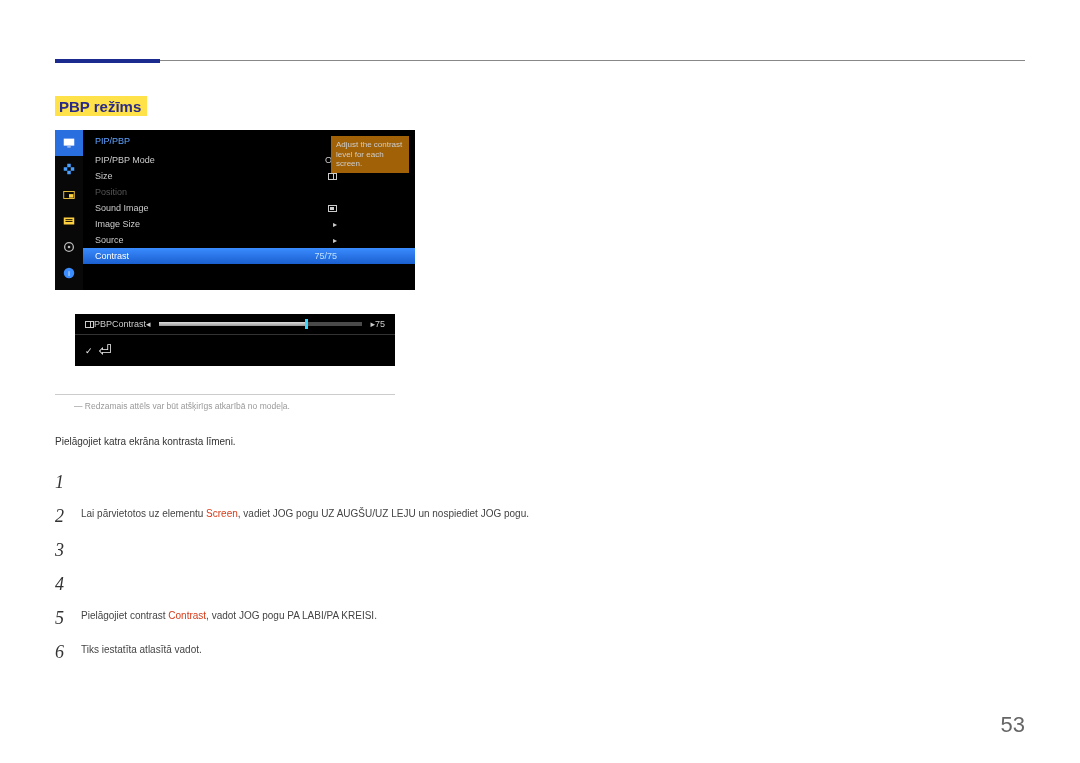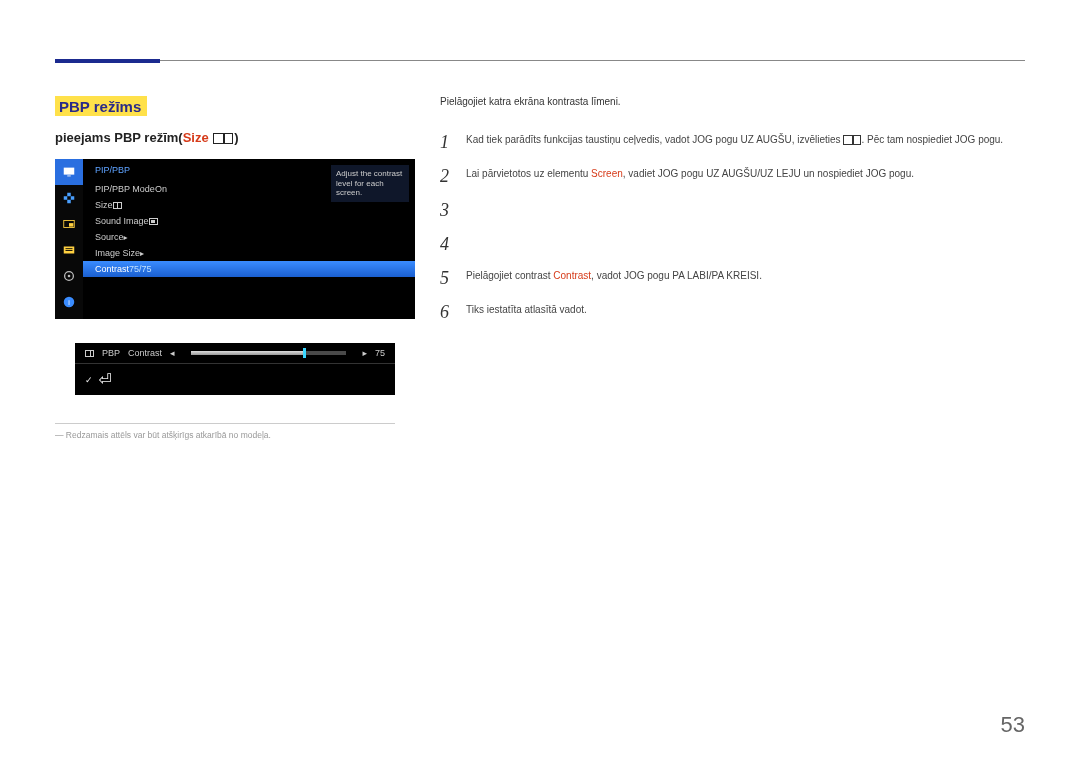--- a/index.html
+++ b/index.html
@@ -1,50 +1,50 @@
 <!DOCTYPE html>
 <html><head>
 <meta charset="utf-8">
 <style>
   * { margin: 0; padding: 0; box-sizing: border-box; }
   body { width: 1080px; height: 763px; background: #fff; font-family: Arial, sans-serif; position: relative; }
   .page { padding: 60px 55px 0 55px; }
   .top-rule { border-top: 1px solid #888; margin-bottom: 5px; margin-left: 105px;}
   .blue-bar { width: 105px; height: 4px; background: #1b2a8f; position: absolute; top: 59px; left: 55px;}
-  .content { display: flex; gap: 25px; margin-top: 35px;}
+  .content { display: flex; gap: 25px; margin-top: 35px; flex-direction: column;}
   .left-col { width: 360px; flex-shrink: 0;}
   .right-col { flex: 1; font-size: 10px; color: #333; }
   .hl-title { background: #ffe14a; display:inline-block; font-weight: bold; font-size: 15px; color: #2a2a88; padding: 2px 6px 1px 4px; margin-bottom: 14px;}
   .subtitle { font-weight: bold; font-size: 13px; color: #222; margin-bottom: 14px;}
   .subtitle .size { color: #d63b1a; }
   .subtitle .icon-box { border:1.5px solid #222; display:inline-block; width:20px; height:11px; position:relative; vertical-align:middle; margin: 0 1px;}
   .subtitle .icon-box::before { content:""; position:absolute; left:50%; top:0; bottom:0; width:1.5px; background:#222;}
   
   .osd { background:#000; color:#ccc; font-size:9px; display:flex; width:360px; height:160px; position:relative;}
   .osd-icons { width:28px; background:#080808; display:flex; flex-direction:column;}
   .osd-icons div { height:26px; display:flex; align-items:center; justify-content:center;}
   .osd-icons svg { width:14px; height:14px;}
   .osd-main { flex:1; padding: 6px 0 0 12px;}
   .osd-title { color:#5ea2ff; font-size:9px; margin-bottom:6px;}
-  .osd-row { display:flex; padding:3px 10px 3px 0; align-items:center;}
+  .osd-row { display:flex; justify-content:space-between; padding:3px 10px 3px 0; align-items:center;}
   .osd-row.dim { color:#555;}
   .osd-row.sel { background: linear-gradient(#3a8cff,#1a5fd0); color:#fff; margin-left:-12px; padding-left:12px;}
   .osd-row.sel .val{color:#bfe0ff;}
-  .osd-desc { position:absolute; right:6px; top:6px; width:78px; font-size:8px; color:#ccc; background:#0f172a; padding:4px 5px; line-height:1.2;}
+  .osd-desc { position:absolute; right:6px; top:6px; width:78px; font-size:8px; color:#ccc; background:#a16207; padding:4px 5px; line-height:1.2;}
   .arrow-r::after{content:"▸"; font-size:8px;}
   
   .slider-box { margin-top:24px; background:#000; width:320px; margin-left:20px;}
-  .slider-top{display:flex; align-items:center; padding:5px 10px; border-bottom:1px solid #333; font-size:9px; color:#ccc; gap:8px;}
+  .slider-top{display:flex; align-items:center; padding:5px 10px; border-bottom:1px solid #333; font-size:9px; color:#ccc; }
   .slider-title{flex:0 0 auto;}
   .slider-track{flex:1; height:4px; background:#4a4a4a; position:relative; margin:0 8px;}
   .slider-fill{position:absolute; left:0; top:0; bottom:0; width:72%; background:linear-gradient(#ddd,#999);}
   .slider-handle{position:absolute; left:72%; top:-3px; width:3px; height:10px; background:#3ad6ff;}
   .slider-bot{padding:6px 10px; display:flex; gap:6px; align-items:center;}
   .footnote-rule{border-top:1px solid #ccc; margin-top:28px; width:340px;}
-  .footnote{font-size:8.5px; color:#999; margin-top:6px;}
+  .footnote{font-size:8.5px; color:#999; margin-top:6px;margin-left:19px;}
   
   .intro{font-size:10px; color:#333; margin-bottom:26px;}
   .step{display:flex; gap:12px; margin-bottom:16px; align-items:flex-start;}
   .step .num{font-family: Georgia, serif; font-style:italic; font-size:18px; color:#333; width:14px; flex-shrink:0; line-height:1;}
   .step .txt{flex:1; line-height:1.4; color:#444;}
   .step .txt .screen{color:#d63b1a; font-weight:normal;}
   .step .icon-inline{border:1.5px solid #333; display:inline-block; width:18px; height:10px; position:relative; vertical-align:middle;}
   .step .icon-inline::before{content:""; position:absolute; left:50%; top:0; bottom:0; width:1.5px; background:#333;}
   .page-num{position:absolute; bottom:25px; right:55px; font-size:22px; color:#666; font-weight:300;text-align:center;}
   .mini-icon{width:9px; height:7px; border:1px solid #ccc; display:inline-block; position:relative;}
@@ -58,24 +58,20 @@
 <body>
 
 <div class="page">
   <div class="blue-bar"></div>
   <div class="top-rule"></div>
 
   <div class="content">
 
     <div class="left-col">
       <div class="hl-title">PBP režīms</div>
-      <div class="subtitle">
-        <span>pieejams PBP režīm(</span><span class="size">Size</span>
-        <span class="icon-box"></span><span>)</span>
-      </div>
 
       
       <div class="osd">
         <div class="osd-icons">
           <div style="background:#2a6fe0">
               <svg viewBox="0 0 16 16">
                 <rect x="2" y="3" width="12" height="8" fill="#fff"></rect>
                 <rect x="6" y="12" width="4" height="1" fill="#fff"></rect>
               </svg>
             </div>
@@ -116,30 +112,33 @@
         <div class="osd-main">
           <div class="osd-title">PIP/PBP</div>
           <div class="osd-row">
               <span>PIP/PBP Mode</span>
               <span style="margin-right:68px">On</span>
             </div>
           <div class="osd-row">
               <span>Size</span>
               <span class="mini-icon" style="margin-right:68px"></span>
             </div>
+          <div class="osd-row dim">
+              <span>Position</span>
+            </div>
           <div class="osd-row">
               <span>Sound Image</span>
               <span class="mini-icon2" style="margin-right:68px"></span>
             </div>
           <div class="osd-row">
-              <span>Source</span>
+              <span>Image Size</span>
               <span class="arrow-r" style="margin-right:68px"></span>
             </div>
           <div class="osd-row">
-              <span>Image Size</span>
+              <span>Source</span>
               <span class="arrow-r" style="margin-right:68px"></span>
             </div>
           <div class="osd-row sel">
               <span>Contrast</span>
               <span class="val" style="margin-right:68px">75/75</span>
             </div>
         </div>
         <div class="osd-desc">Adjust the contrast level for each screen.</div>
       </div>
 
@@ -165,21 +164,20 @@
 
       <div class="footnote-rule"></div>
       <div class="footnote">― Redzamais attēls var būt atšķirīgs atkarībā no modeļa.</div>
     </div>
 
     <div class="right-col">
       <div class="intro">Pielāgojiet katra ekrāna kontrasta līmeni.</div>
 
       <div class="step">
         <div class="num">1</div>
-        <div class="txt"><span>Kad tiek parādīts funkcijas taustiņu ceļvedis, vadot JOG pogu UZ AUGŠU, izvēlieties </span><span class="icon-inline"></span><span>. Pēc tam nospiediet JOG pogu.</span></div>
       </div>
       <div class="step">
         <div class="num">2</div>
         <div class="txt"><span>Lai pārvietotos uz elementu </span><span class="screen">Screen</span><span>, vadiet JOG pogu UZ AUGŠU/UZ LEJU un nospiediet JOG pogu.</span></div>
       </div>
       <div class="step">
         <div class="num">3</div>
       </div>
       <div class="step">
         <div class="num">4</div>

